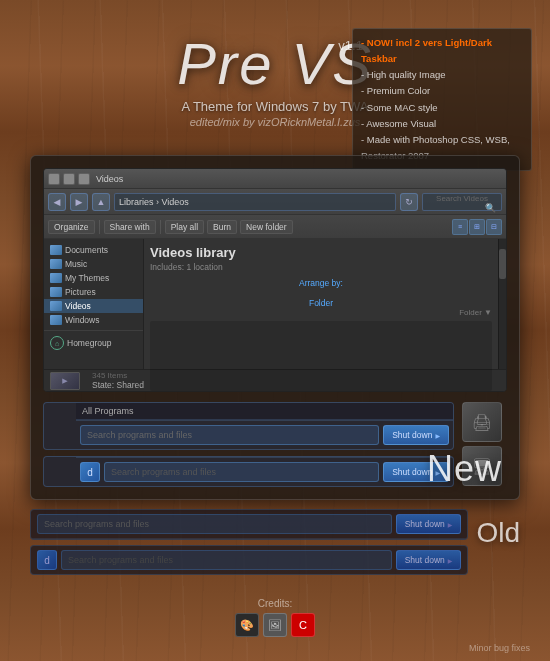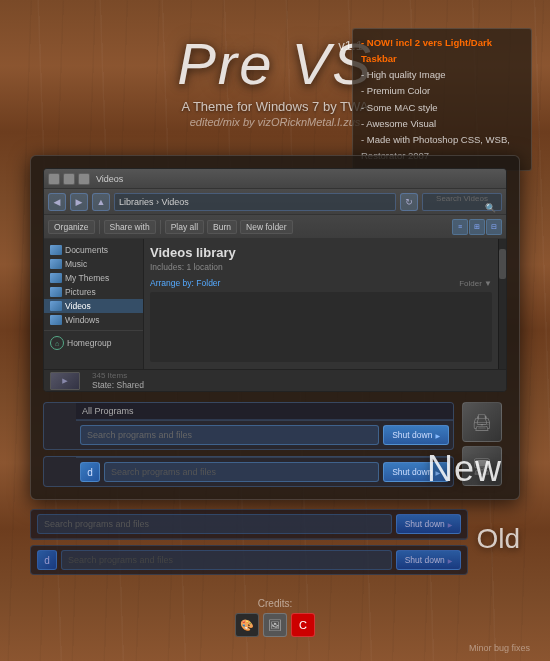--- a/index.html
+++ b/index.html
@@ -323,20 +323,21 @@
       color: #888;
       margin-bottom: 6px;
     }
 
     .arrange-bar {
       display: flex;
       align-items: center;
       font-size: 8.5px;
       color: #888;
       margin-bottom: 4px;
+      flex-direction: column;
     }
 
     .arrange-bar span {
       color: #5af;
     }
 
     
     .explorer-status {
       background: #2e2e2e;
       border-top: 1px solid #222;
@@ -801,21 +802,21 @@
           <div class="old-search-input" style="flex:1;">
             <span style="color:#444;font-size:9px;">Search programs and files</span>
           </div>
           <div class="old-shutdown-btn">
             <span>Shut down</span>
           </div>
         </div>
       </div>
     </div>
 
-    <div style="position:relative; top:14px;">
+    <div style="position:relative; top:8px;">
       <div class="label-old" style="position:static;">Old</div>
     </div>
 
   </div>
 </div>
 
 <div class="credits-section">
   <div class="credits-label">Credits:</div>
   <div class="credits-icons">
     <div class="credit-icon" style="background:#2a2a2a;color:#aaa;">🎨</div>

